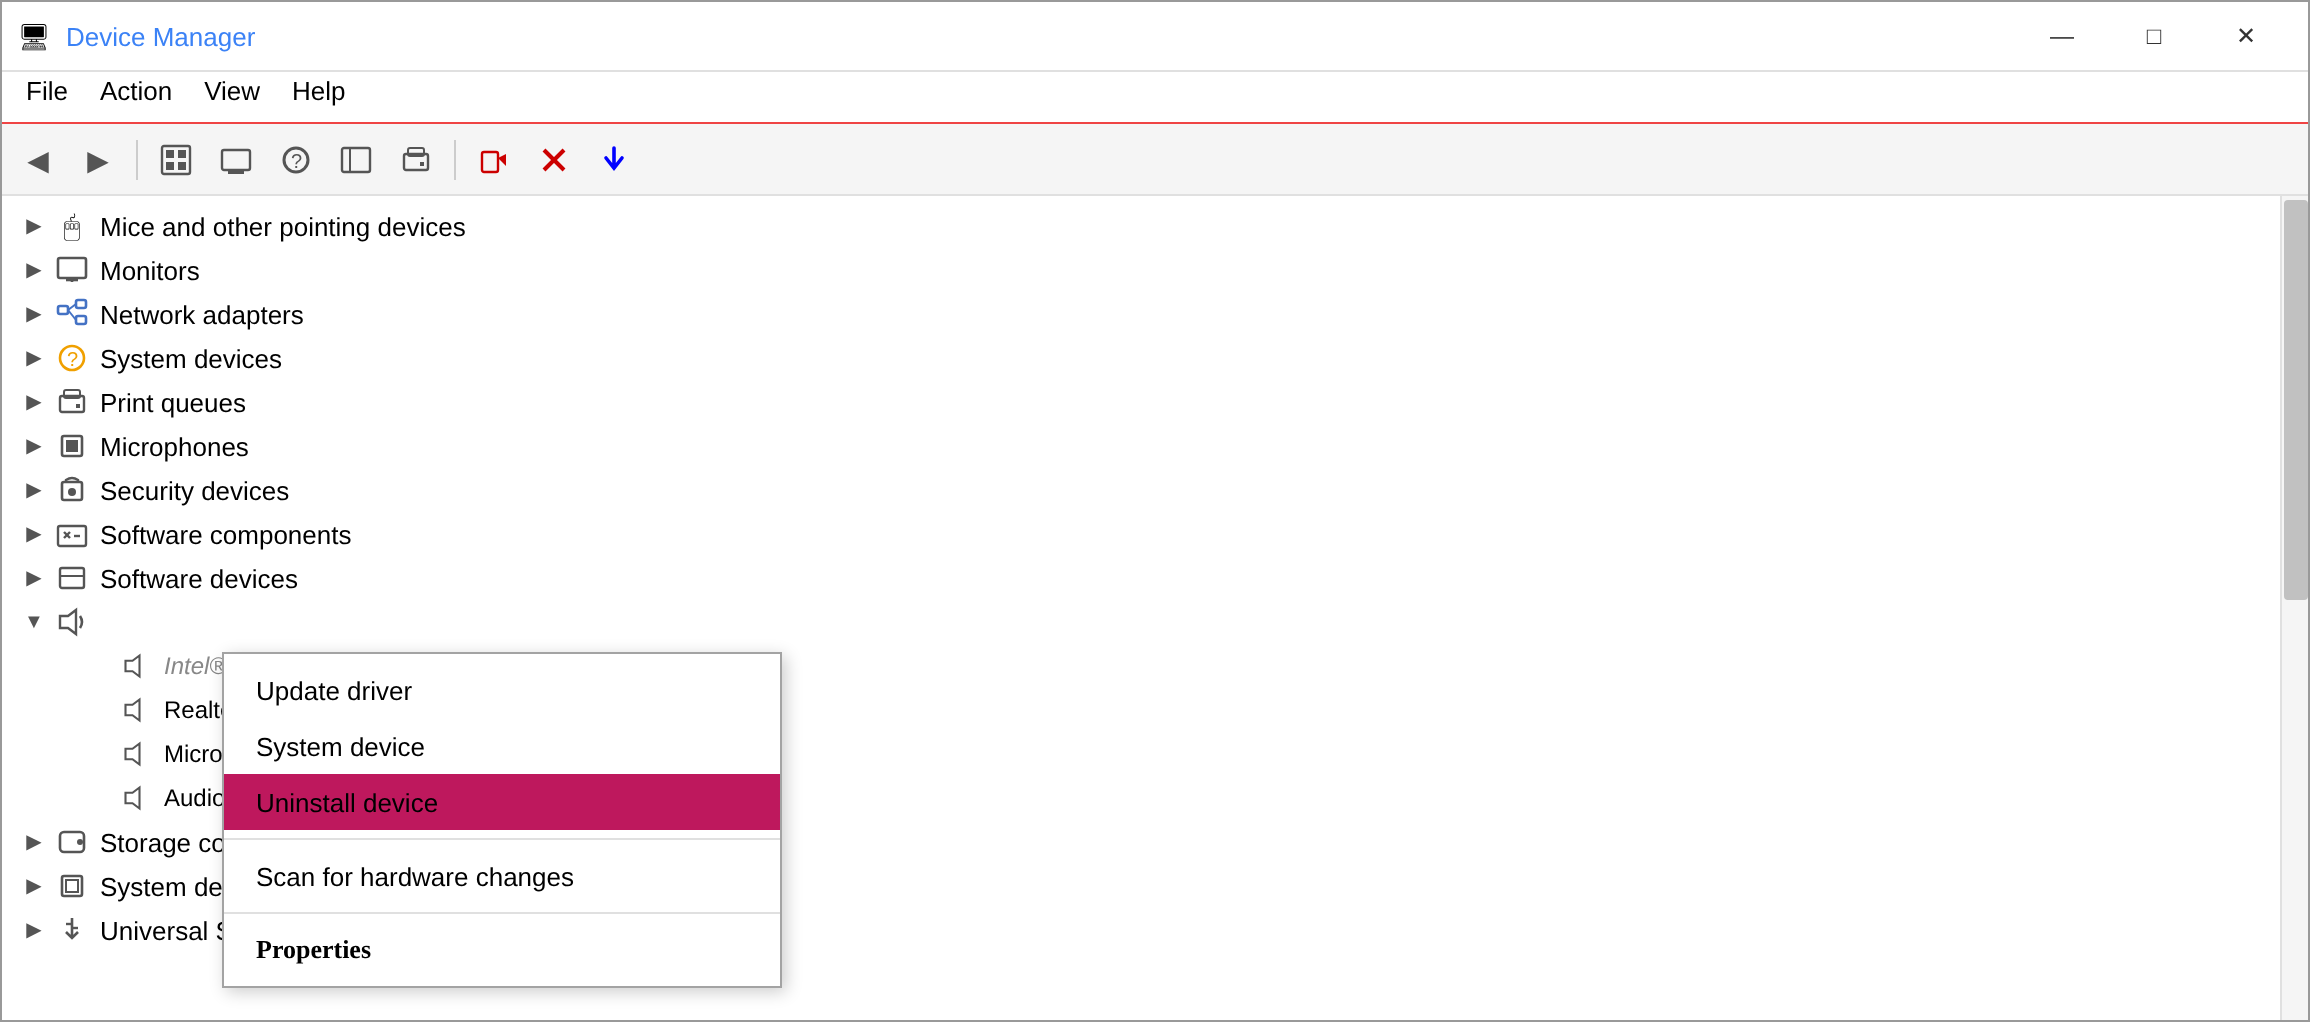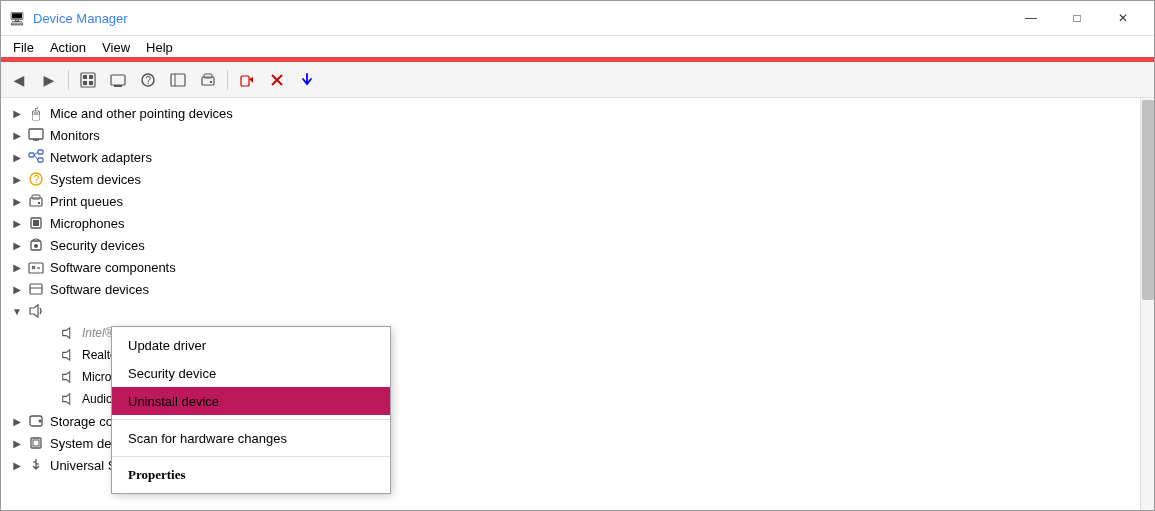--- a/index.html
+++ b/index.html
@@ -50,23 +50,23 @@
       cursor: pointer;
       font-size: 12px;
       color: #333;
       background: transparent;
       border: none;
     }
 
     .menu-bar {
       height: 26px;
       display: flex;
-      align-items: flex-end;
+      align-items: flex-start;
       padding: 0 4px;
-      border-bottom: 5px solid #ef4444;
+      border-bottom: 1px solid #ef4444;
       background: #fff;
     }
     .menu-item {
       padding: 2px 8px;
       cursor: pointer;
       font-size: 13px;
       border-radius: 3px;
     }
 
     .toolbar {
@@ -460,21 +460,21 @@
       </div>
 
     </div>
 
     <div class="scrollbar">
       <div class="scrollbar-thumb"></div>
     </div>
 
     <div class="context-menu">
       <div class="context-menu-item">Update driver</div>
-      <div class="context-menu-item">Security device</div>
+      <div class="context-menu-item">System device</div>
       <div class="context-menu-item active">Uninstall device</div>
       <div class="context-menu-divider"></div>
       <div class="context-menu-item">Scan for hardware changes</div>
       <div class="context-menu-divider"></div>
       <div class="context-menu-item bold">Properties</div>
     </div>
   </div>
 </div>
 
 </body></html>

